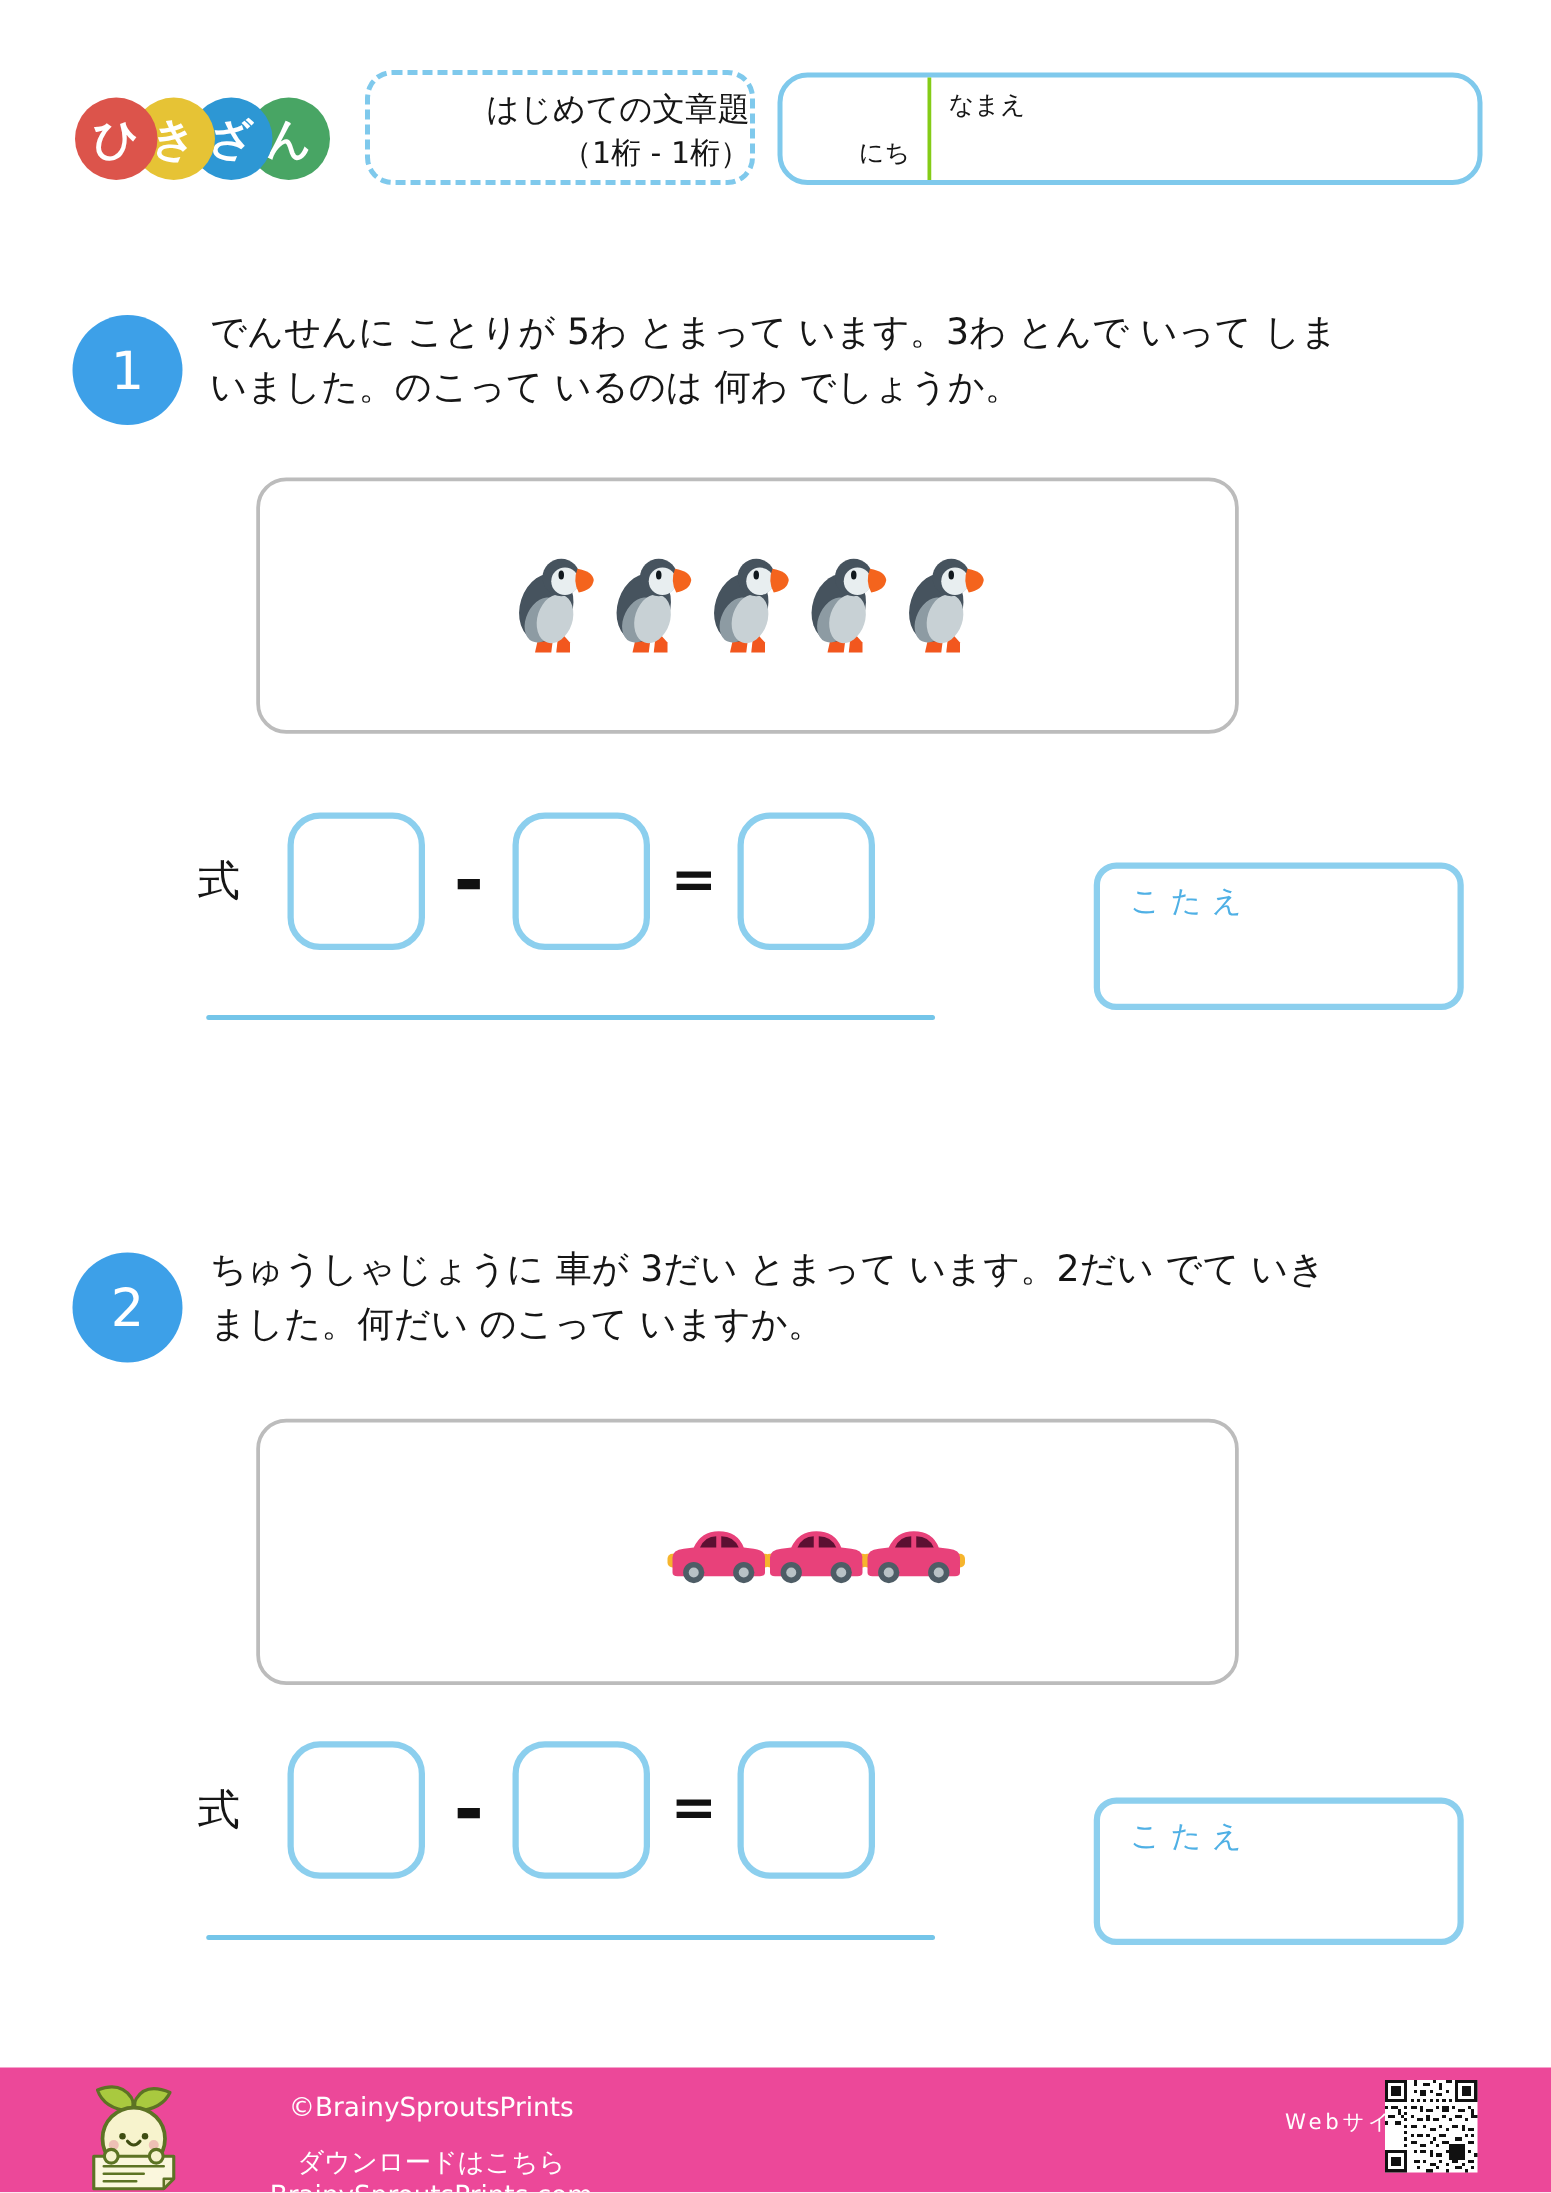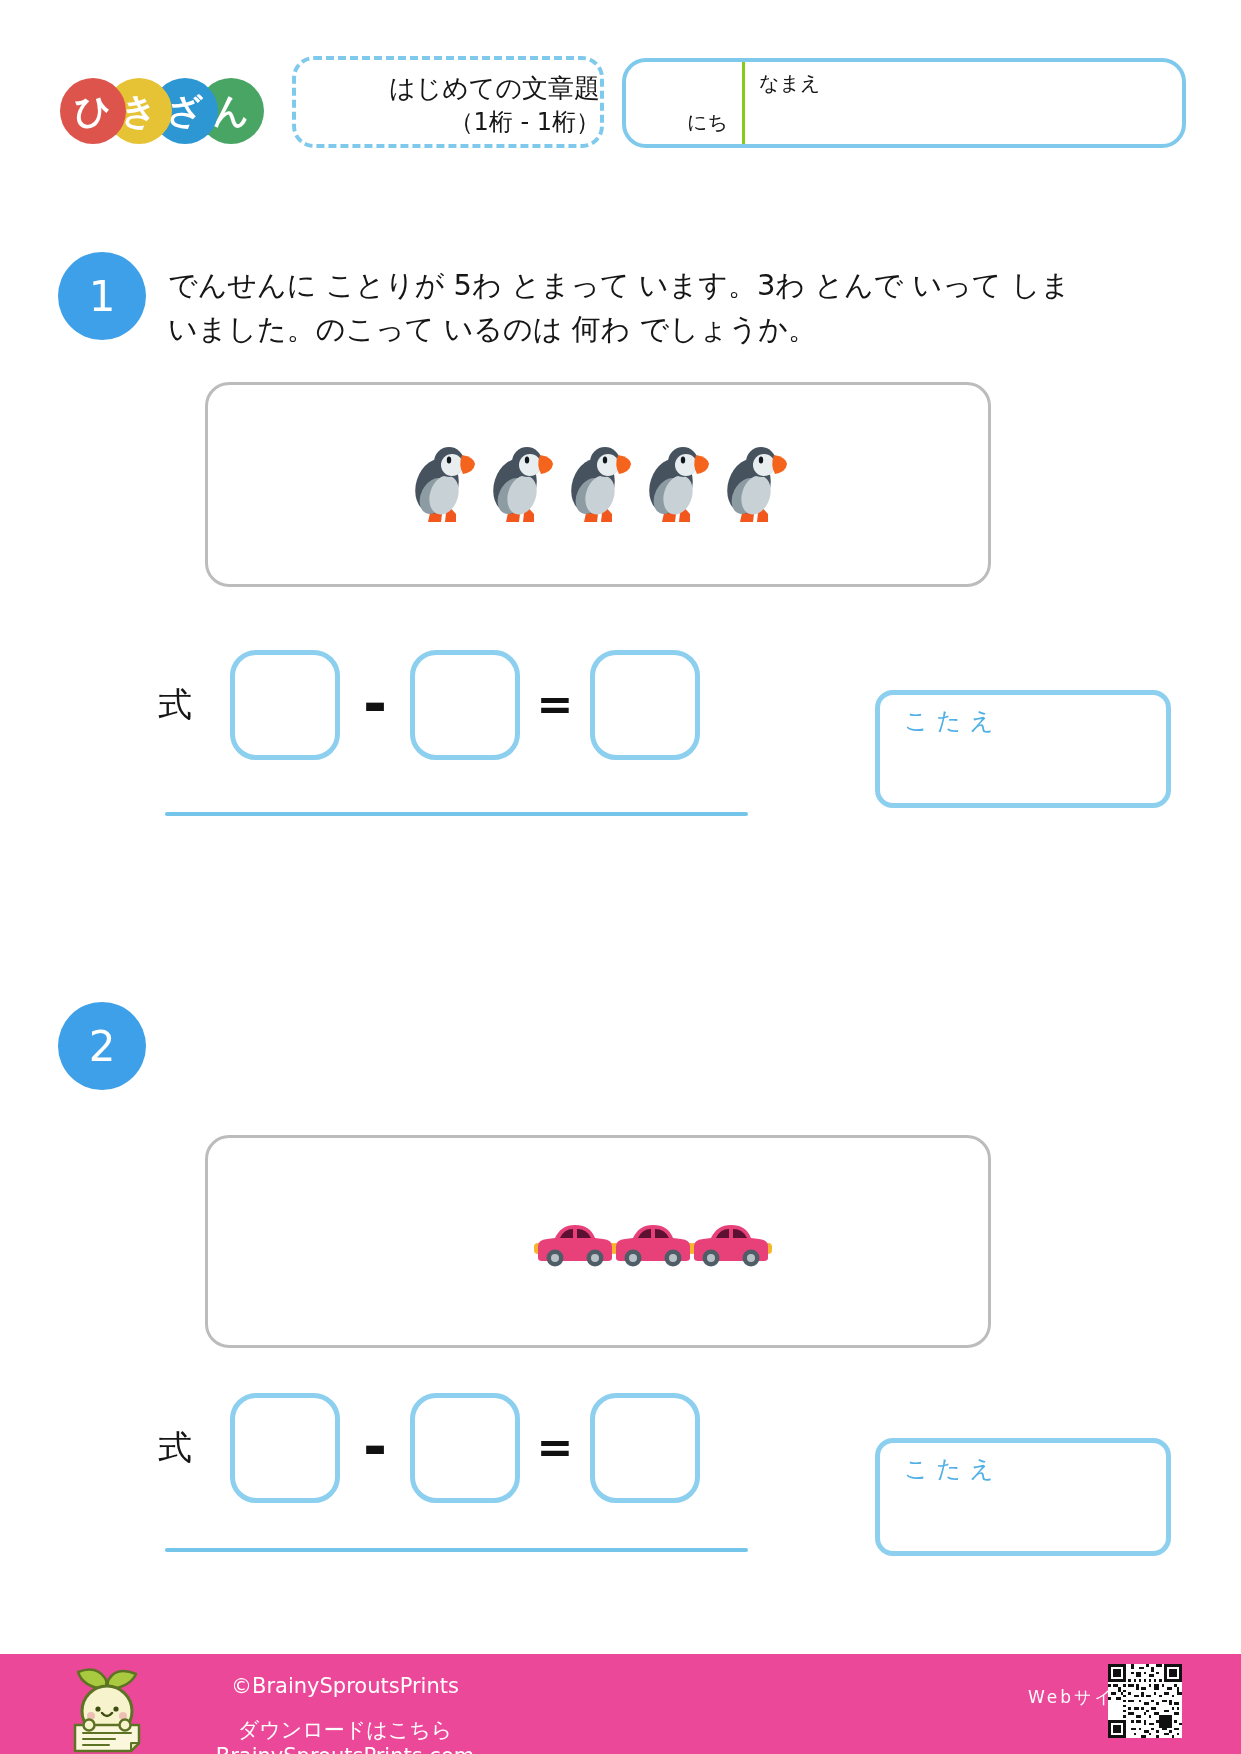--- a/index.html
+++ b/index.html
@@ -30,21 +30,21 @@
   .lbl-br{position:absolute;right:14px;bottom:8px;font-size:20px;}
   .lbl-tl{position:absolute;left:14px;top:8px;font-size:20px;}
 
   
   .badge{position:absolute;left:58px;width:88px;height:88px;border-radius:50%;
          background:#3da0e8;color:#fff;display:flex;align-items:center;justify-content:center;
          font-size:42px;}
   .badge-1{top:252px;}
   .badge-2{top:1002px;}
 
-  .problem-text{position:absolute;left:168px;width:915px;font-size:29px;line-height:44px;margin-top:20px;}
+  .problem-text{position:absolute;left:168px;width:915px;font-size:29px;line-height:44px;}
   .text-1{top:243px;}
   .text-2{top:993px;}
 
   .pic-box{position:absolute;left:205px;width:780px;border:3px solid #bcbcbc;
            border-radius:24px;display:flex;align-items:center;justify-content:center;background:#fff;}
   .pic-1{top:382px;height:199px;}
   .pic-2{top:1135px;height:207px;}
   .icon-row{display:flex;align-items:center;}
   .bird-row .icon{margin:0 4px;}
   .car-row{transform:translateX(55px);}
@@ -204,20 +204,21 @@
   <div class="eq-box eq1-c"></div>
   <div class="eq-underline ul-1"></div>
 
   <div class="answer-box ans-1">
     <span class="answer-label">こたえ</span>
   </div>
 
   <div class="badge badge-2">
     <span>2</span>
   </div>
+  <div class="problem-text text-2">ちゅうしゃじょうに 車が 3だい とまって います。2だい でて いきました。何だい のこって いますか。</div>
 
   <div class="pic-box pic-2">
     <div class="icon-row car-row">
 
         <span class="icon">
           <svg width="84" height="50" viewBox="0 0 84 50">
             <rect x="1" y="26" width="9" height="11" rx="4" fill="#f6b52d"></rect>
             <rect x="74" y="26" width="9" height="11" rx="4" fill="#f6b52d"></rect>
             <path d="M5 41 L5 29 Q5 23 14 22 L22 21 Q28 8 42 8 Q57 8 62 21 L70 22 Q79 23 79 29 L79 41 Q79 44 75 44 L9 44 Q5 44 5 41 Z" fill="#e8417a"></path>
             <path d="M27 21 q4 -9 13 -9 l0 9 z" fill="#5c1032"></path>

